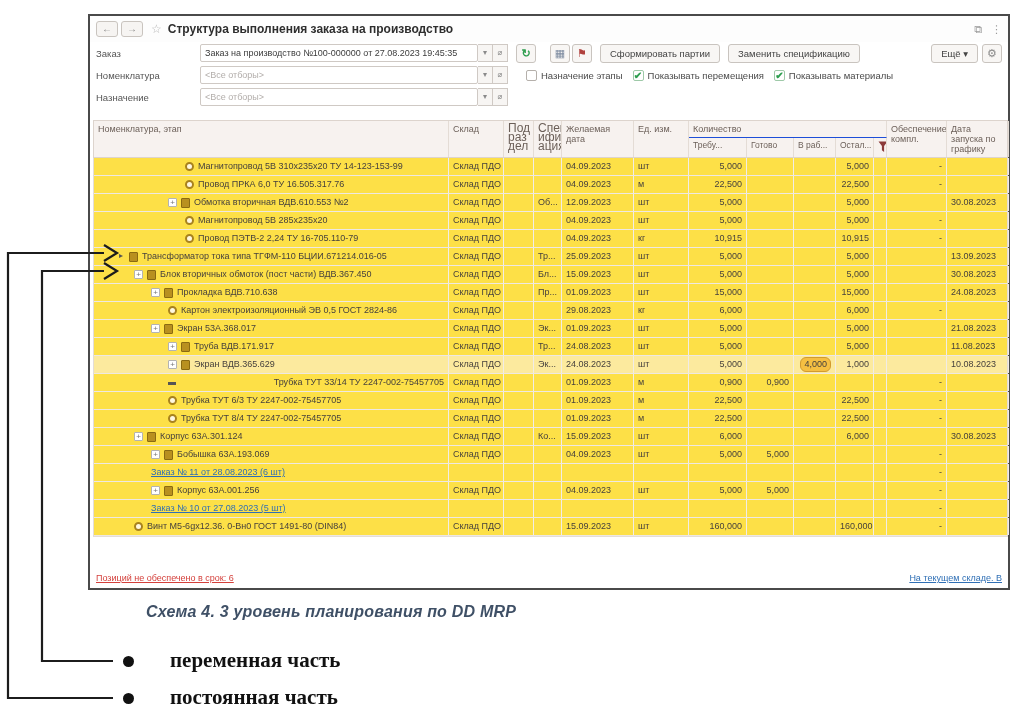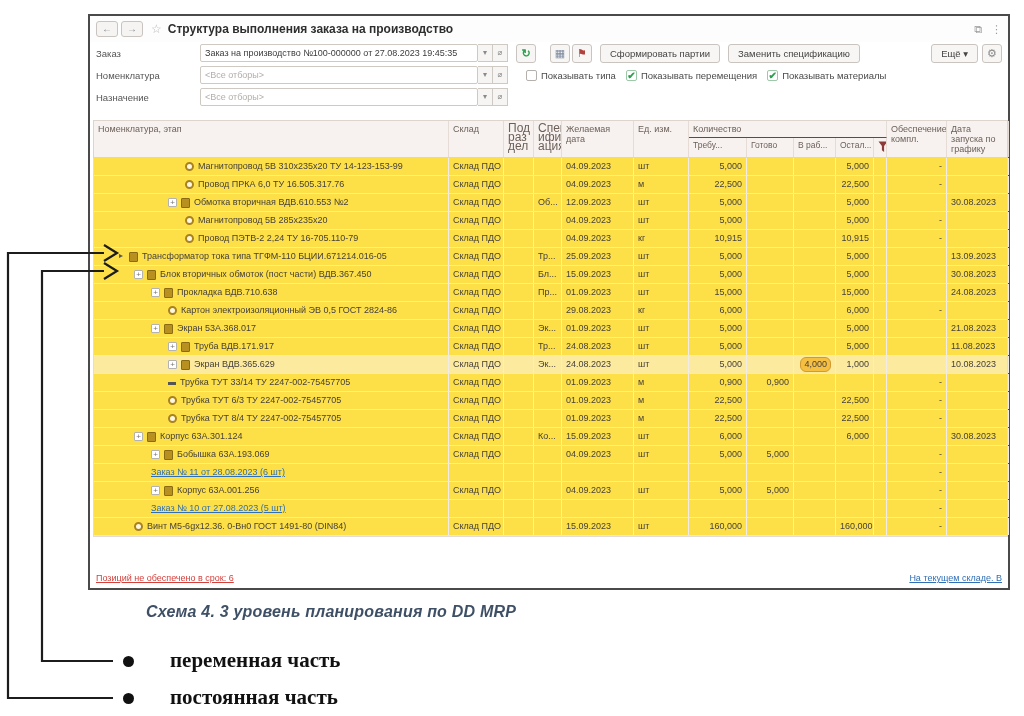--- a/index.html
+++ b/index.html
@@ -108,21 +108,21 @@
       <div class="toolbtn iconbtn gear-ic" style="margin-left:4px">⚙</div>
     </div>
 
     <div class="tb-row">
       <div class="fldlabel">Номенклатура</div>
       <div class="field placeholder">&lt;Все отборы&gt;</div>
       <div class="sqbtn">▾</div>
       <div class="sqbtn">⌀</div>
       <div class="checkbox" style="margin-left:18px">
         <span class="cbx"></span>
-        <span>Показывать типа</span>
+        <span>Назначение этапы</span>
       </div>
       <div class="checkbox">
         <span class="cbx on">✔</span>
         <span>Показывать перемещения</span>
       </div>
       <div class="checkbox">
         <span class="cbx on">✔</span>
         <span>Показывать материалы</span>
       </div>
     </div>
@@ -373,21 +373,21 @@
             <div class="">шт</div>
             <div class="c-num">5,000</div>
             <div class="c-num"></div>
             <div class="c-num"><div class="wip-badge">4,000</div></div>
             <div class="c-num">1,000</div>
             <div class=""></div>
             <div class="c-prov"></div>
             <div class="">10.08.2023</div>
           </div>
           <div class="grid trow">
-            <div class="c-name" style="padding-left: 74px;">
+            <div class="c-name" style="padding-left: 74px; justify-content: space-between;">
               <div class="ic ic-dash"></div>
               <div class="">Трубка ТУТ 33/14 ТУ 2247-002-75457705</div>
             </div>
             <div class="">Склад ПДО</div>
             <div class=""></div>
             <div class=""></div>
             <div class="">01.09.2023</div>
             <div class="">м</div>
             <div class="c-num">0,900</div>
             <div class="c-num">0,900</div>

